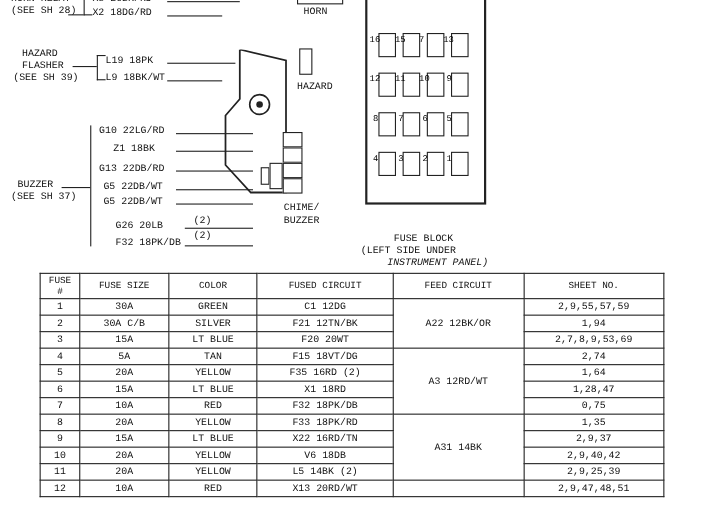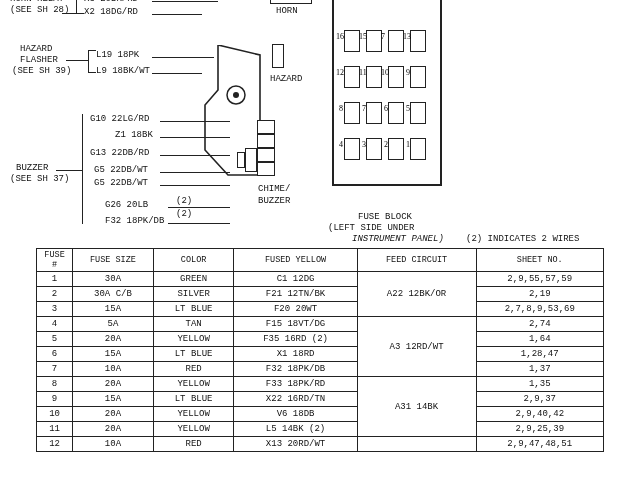--- a/index.html
+++ b/index.html
@@ -8,21 +8,21 @@
 
   .txt{position:absolute;font-family:"Liberation Mono",monospace;font-size:9px;line-height:11px;white-space:pre;color:#111;}
   .ln{position:absolute;background:#222;}
   .hln{height:1px;}
   .vln{width:1px;}
   .box{position:absolute;border:1px solid #222;box-sizing:border-box;background:transparent;}
 
   
   #fuseblock{position:absolute;left:332px;top:-14px;width:110px;height:200px;border:2px solid #222;box-sizing:border-box;background:#fff;}
   .fuse-cell{position:absolute;border:1px solid #222;box-sizing:border-box;background:#fff;display:flex;align-items:center;justify-content:center;font-size:8px;font-family:"Liberation Mono",monospace;}
-  .fuse-num{position:absolute;font-size:8px;font-family:Liberation Serif, serif;}
+  .fuse-num{position:absolute;font-size:8px;font-family:Liberation Mono, monospace;}
 
   
   #connector{position:absolute;left:215px;top:60px;width:60px;height:110px;}
   .conn-pin{position:absolute;border:1px solid #222;box-sizing:border-box;background:#fff;}
 
   
   #table{position:absolute;left:36px;top:248px;width:568px;border-collapse:collapse;}
   #table td,#table th{border:1px solid #222;font-family:"Liberation Mono",monospace;font-size:9px;text-align:center;padding:1px 2px;height:15px;box-sizing:border-box;color:#111;}
   #table th{font-size:8.5px;font-weight:normal;height:22px;line-height:10px;}
   .c-fuse{width:34px;margin-top:48px;}
@@ -47,21 +47,21 @@
   <div class="txt" style="left:20px;top:55px;text-align:center;">FLASHER</div>
   <div class="txt" style="left:12px;top:66px;">(SEE SH 39)</div>
 
   <div class="txt" style="left:96px;top:50px;">L19 18PK</div>
   <div class="txt" style="left:96px;top:66px;">L9 18BK/WT</div>
 
   <div class="txt" style="left:16px;top:163px;">BUZZER</div>
   <div class="txt" style="left:10px;top:174px;">(SEE SH 37)</div>
 
   <div class="txt" style="left:90px;top:114px;">G10 22LG/RD</div>
-  <div class="txt" style="left:115px;top:130px;">Z1 18BK</div>
+  <div class="txt" style="left:103px;top:130px;">Z1 18BK</div>
   <div class="txt" style="left:90px;top:148px;">G13 22DB/RD</div>
   <div class="txt" style="left:94px;top:165px;">G5 22DB/WT</div>
   <div class="txt" style="left:94px;top:178px;">G5 22DB/WT</div>
   <div class="txt" style="left:105px;top:200px;">G26 20LB</div>
   <div class="txt" style="left:105px;top:216px;">F32 18PK/DB</div>
 
   <div class="txt" style="left:176px;top:196px;">(2)</div>
   <div class="txt" style="left:176px;top:209px;">(2)</div>
 
   <div class="ln vln" style="left:76px;top:-6px;height:20px;"></div>
@@ -153,48 +153,47 @@
 
   <div class="fuse-num" style="left:339px;top:140px;">4</div>
   <div class="fuse-num" style="left:362px;top:140px;">3</div>
   <div class="fuse-num" style="left:384px;top:140px;">2</div>
   <div class="fuse-num" style="left:406px;top:140px;">1</div>
 
   <div class="txt" style="left:358px;top:212px;font-family:Liberation Mono, monospace;">FUSE BLOCK</div>
   <div class="txt" style="left:328px;top:223px;">(LEFT SIDE UNDER</div>
   <div class="txt" style="left:352px;top:234px;font-style:italic;">INSTRUMENT PANEL)</div>
 
-  <div class="txt" style="left:466px;top:234px;">(2) INDICATES 2 WIRES</div>
 
   <table id="table">
     <thead>
       <tr>
         <th class="c-fuse">FUSE<br>#</th>
         <th class="c-size">FUSE SIZE</th>
         <th class="c-color">COLOR</th>
-        <th class="c-circuit">FUSED YELLOW</th>
+        <th class="c-circuit">FUSED CIRCUIT</th>
         <th class="c-feed">FEED CIRCUIT</th>
         <th class="c-sheet">SHEET NO.</th>
       </tr>
     </thead>
     <tbody>
       <tr>
         <td>1</td>
         <td>30A</td>
         <td>GREEN</td>
         <td>C1 12DG</td>
         <td rowspan="3">A22 12BK/OR</td>
         <td>2,9,55,57,59</td>
       </tr>
       <tr>
         <td>2</td>
         <td>30A C/B</td>
         <td>SILVER</td>
         <td>F21 12TN/BK</td>
-        <td>2,19</td>
+        <td>1,94</td>
       </tr>
       <tr>
         <td>3</td>
         <td>15A</td>
         <td>LT BLUE</td>
         <td>F20 20WT</td>
         <td>2,7,8,9,53,69</td>
       </tr>
       <tr>
         <td>4</td>
@@ -216,21 +215,21 @@
         <td>15A</td>
         <td>LT BLUE</td>
         <td>X1 18RD</td>
         <td>1,28,47</td>
       </tr>
       <tr>
         <td>7</td>
         <td>10A</td>
         <td>RED</td>
         <td>F32 18PK/DB</td>
-        <td>1,37</td>
+        <td>0,75</td>
       </tr>
       <tr>
         <td>8</td>
         <td>20A</td>
         <td>YELLOW</td>
         <td>F33 18PK/RD</td>
         <td rowspan="4">A31 14BK</td>
         <td>1,35</td>
       </tr>
       <tr>

